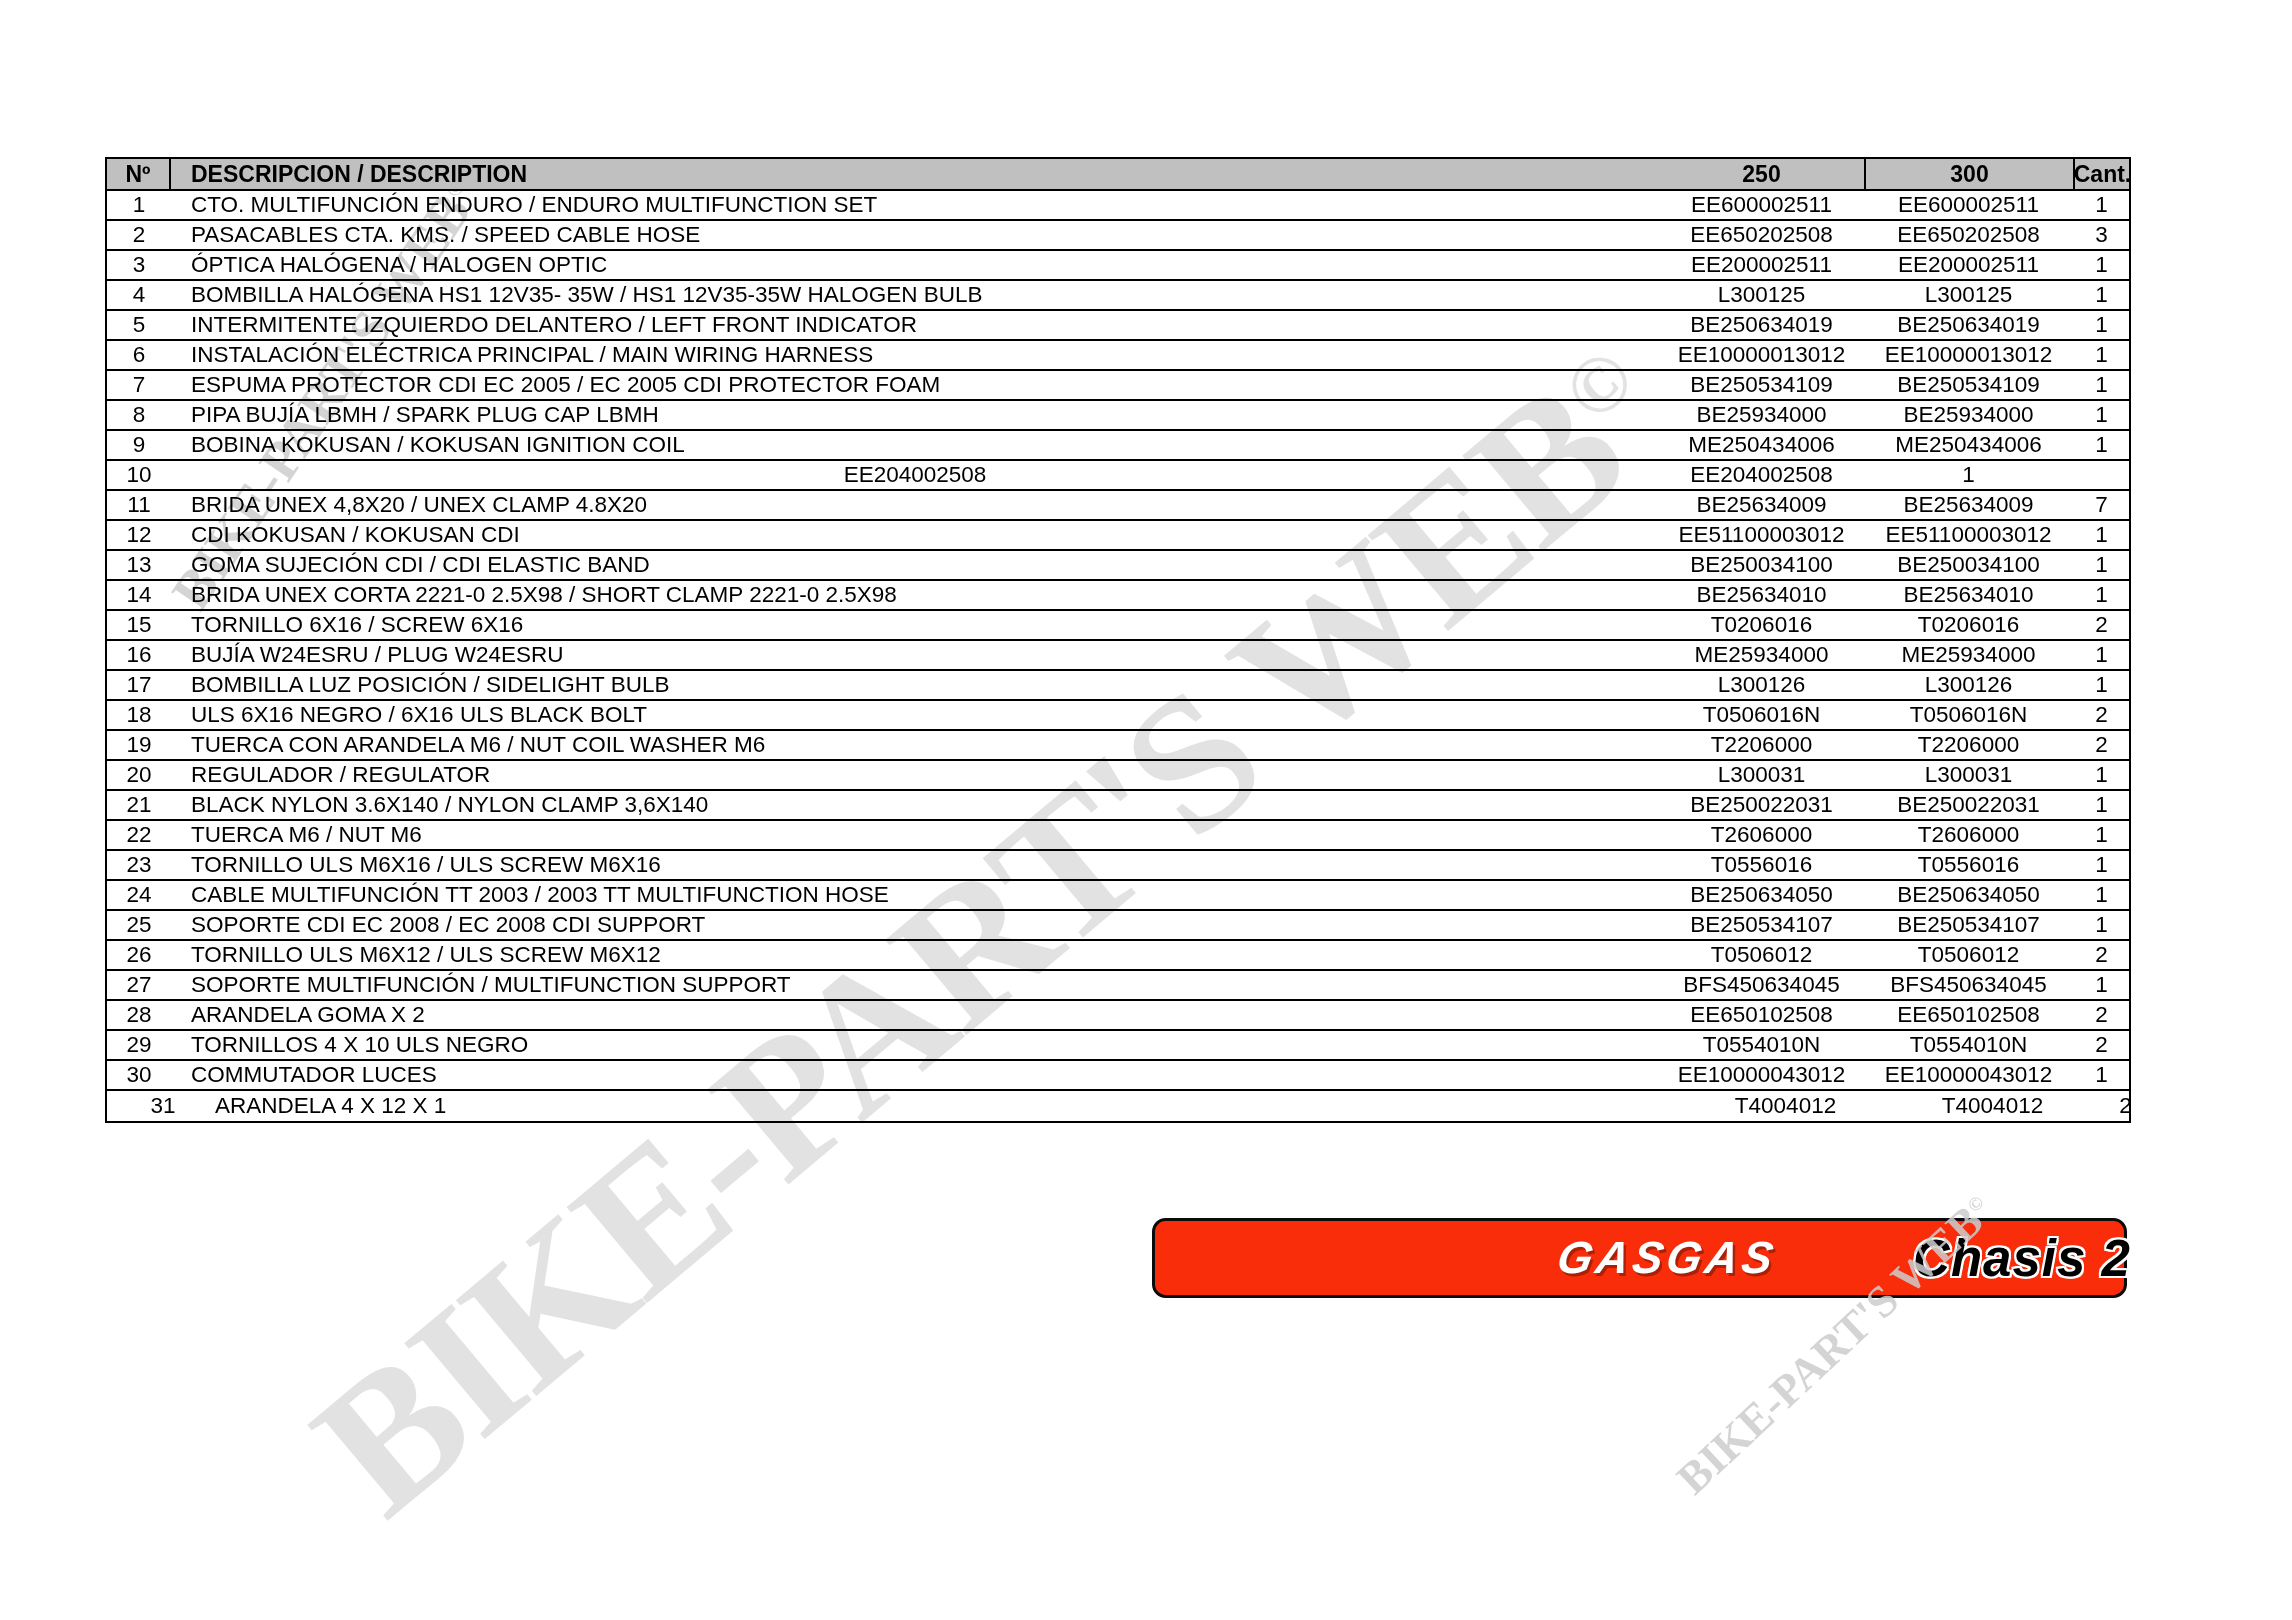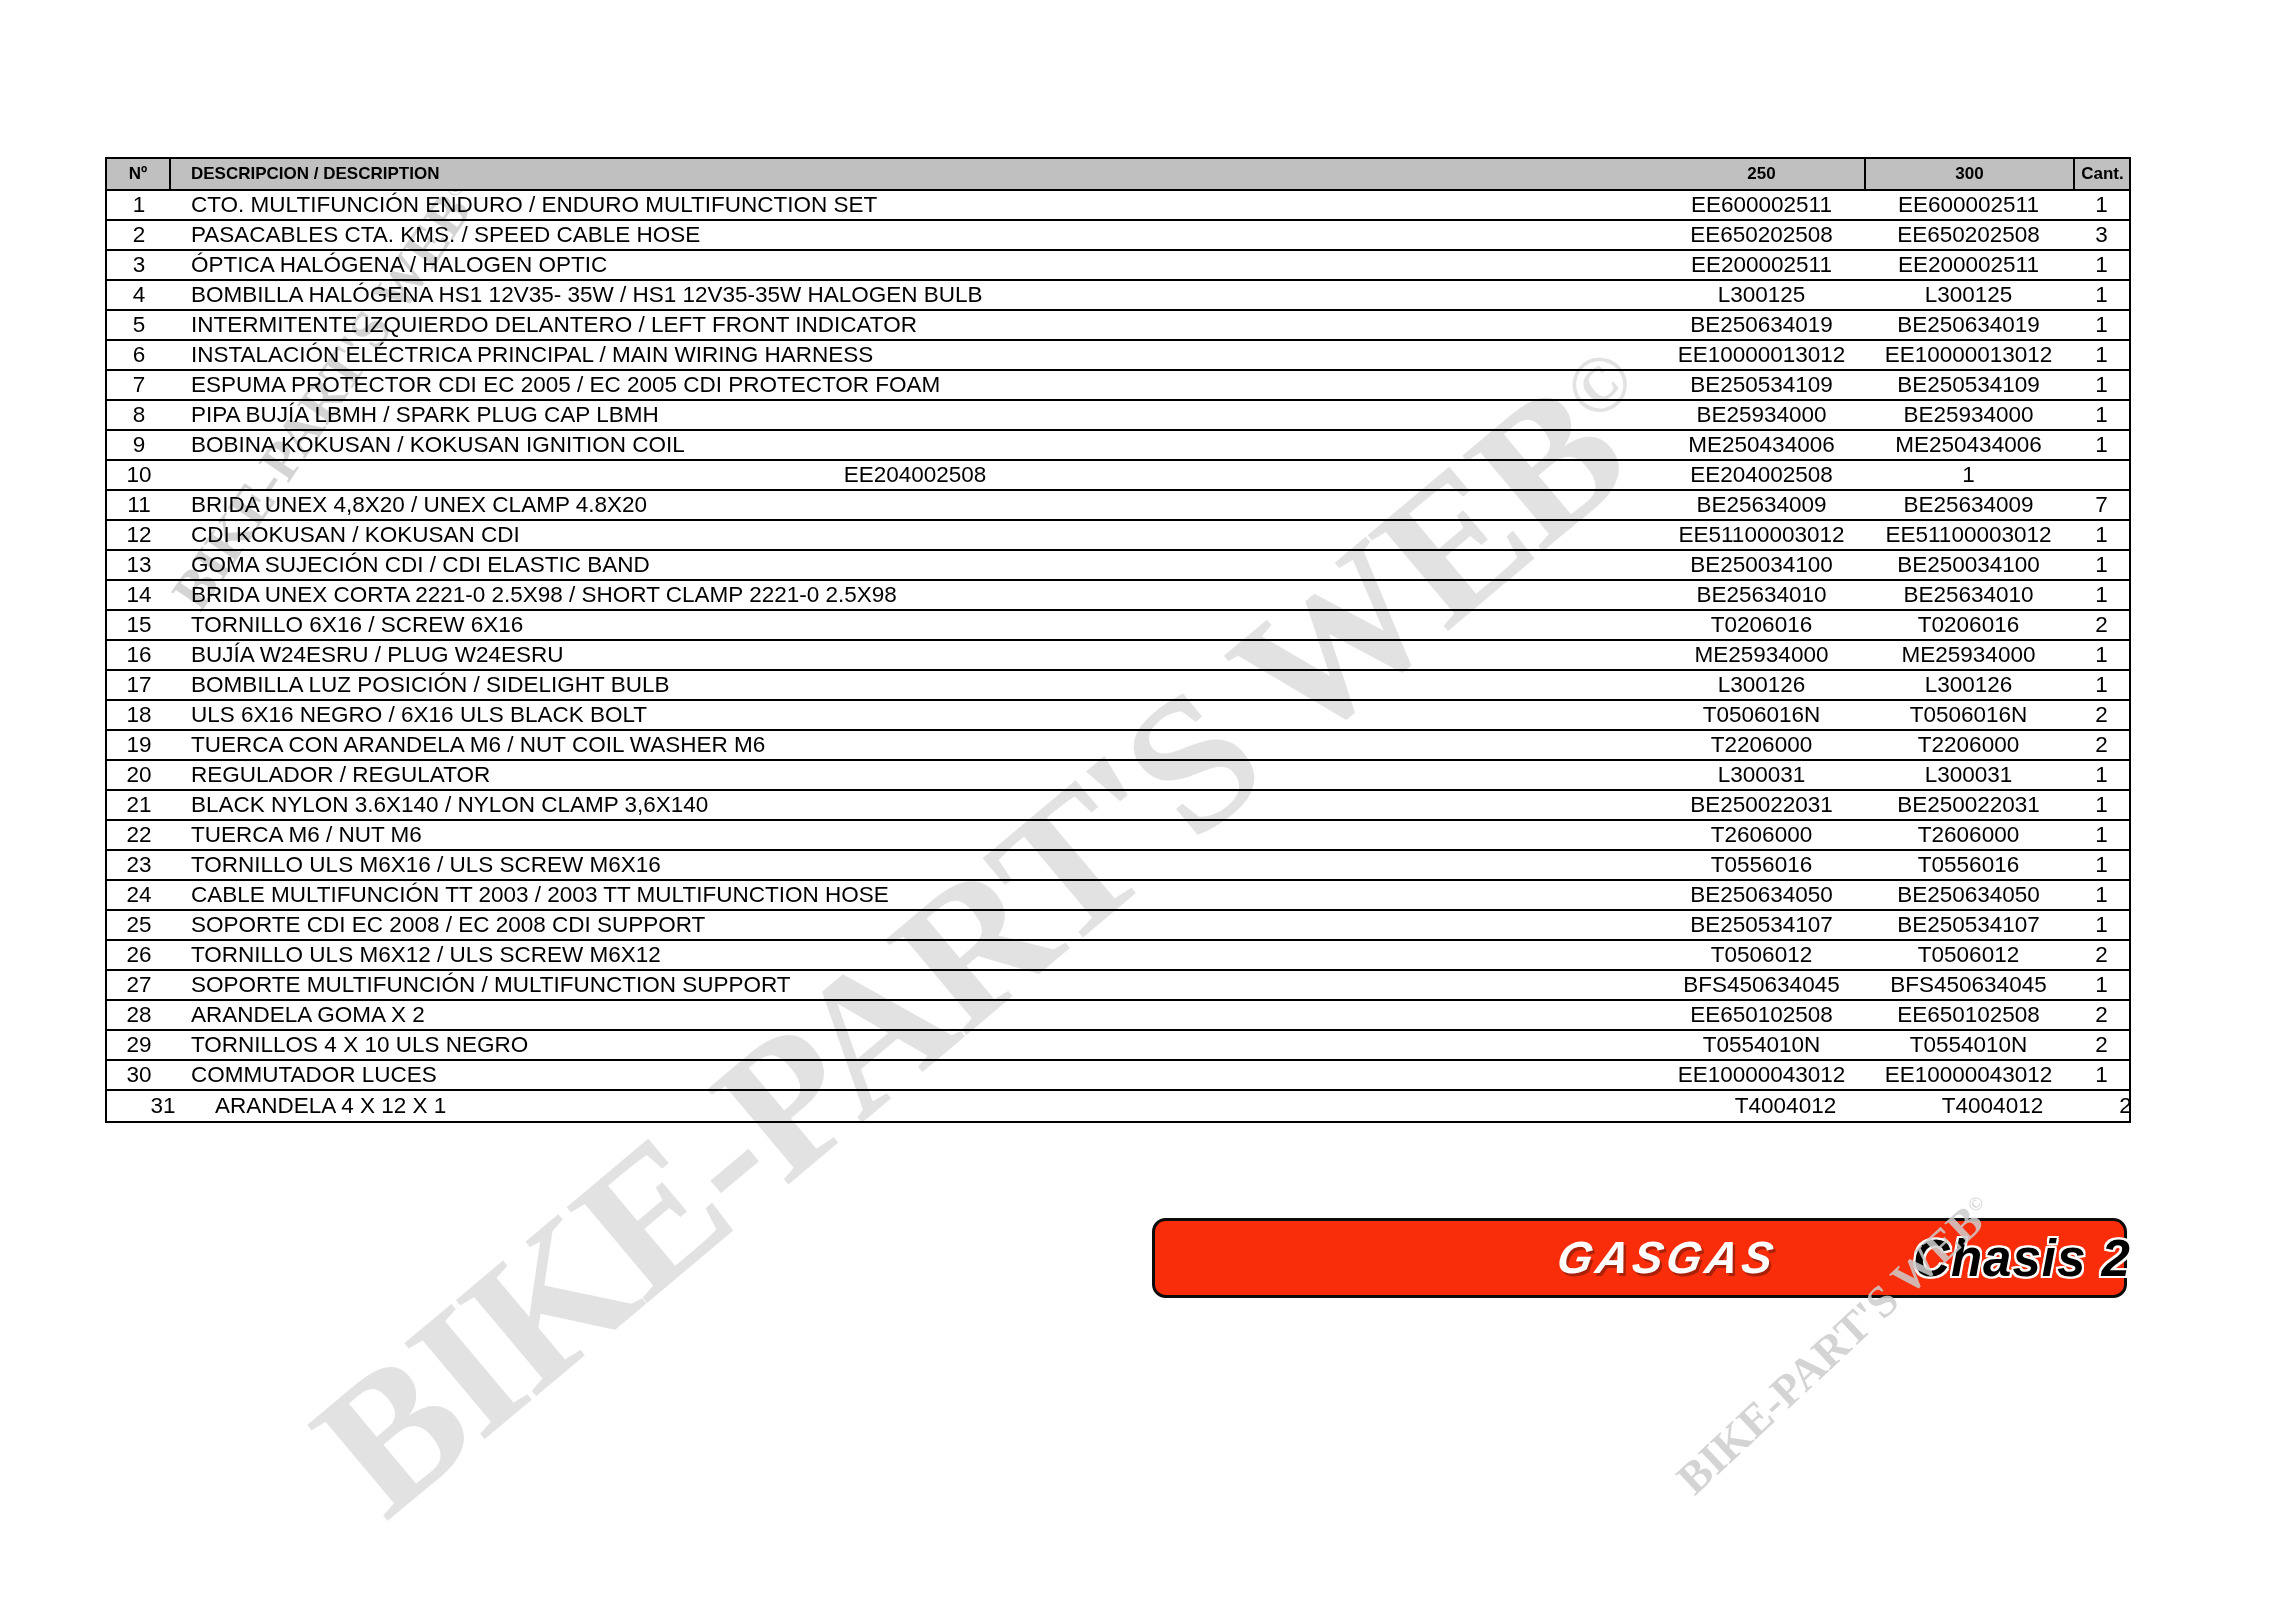--- a/index.html
+++ b/index.html
@@ -37,21 +37,21 @@
     border-top:2.9px solid #000;border-bottom:2px solid #000;
     box-sizing:content-box;
   }
   .trow{
     display:grid;
     grid-template-columns:64px 1488px 205px 209px 57px;
     align-items:stretch;width:100%;
   }
   .thead{
     height:32px;background:#c0c0c0;border-bottom:2.9px solid #000;
-    font-weight:bold;font-size:17px;box-sizing:border-box;
+    font-weight:bold;font-size:23px;box-sizing:border-box;
   }
   .tbody-row{
     height:30px;border-bottom:2px solid #000;box-sizing:border-box;
     font-size:22.5px;background:transparent;
   }
   .tbody-row:last-child{border-bottom:none;margin-left:24px;}
   .cell{display:flex;align-items:center;justify-content:center;overflow:hidden;}
   .cell.left{justify-content:flex-start;padding-left:20px;}
   .thead .cell.c-no{border-right:2px solid #000;}
   .thead .cell.c-300,.thead .cell.c-cant{border-left:2px solid #000;text-align:center;}

